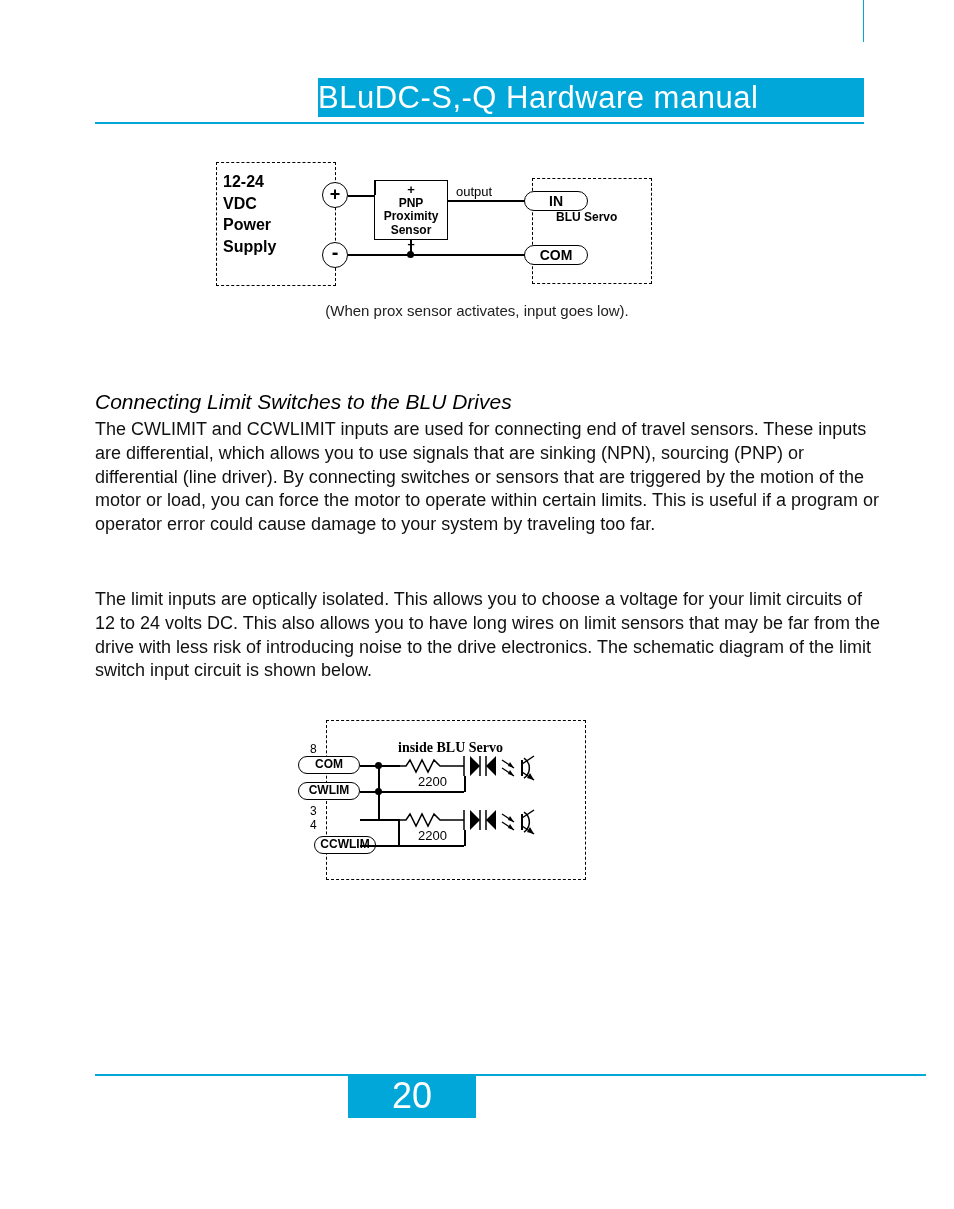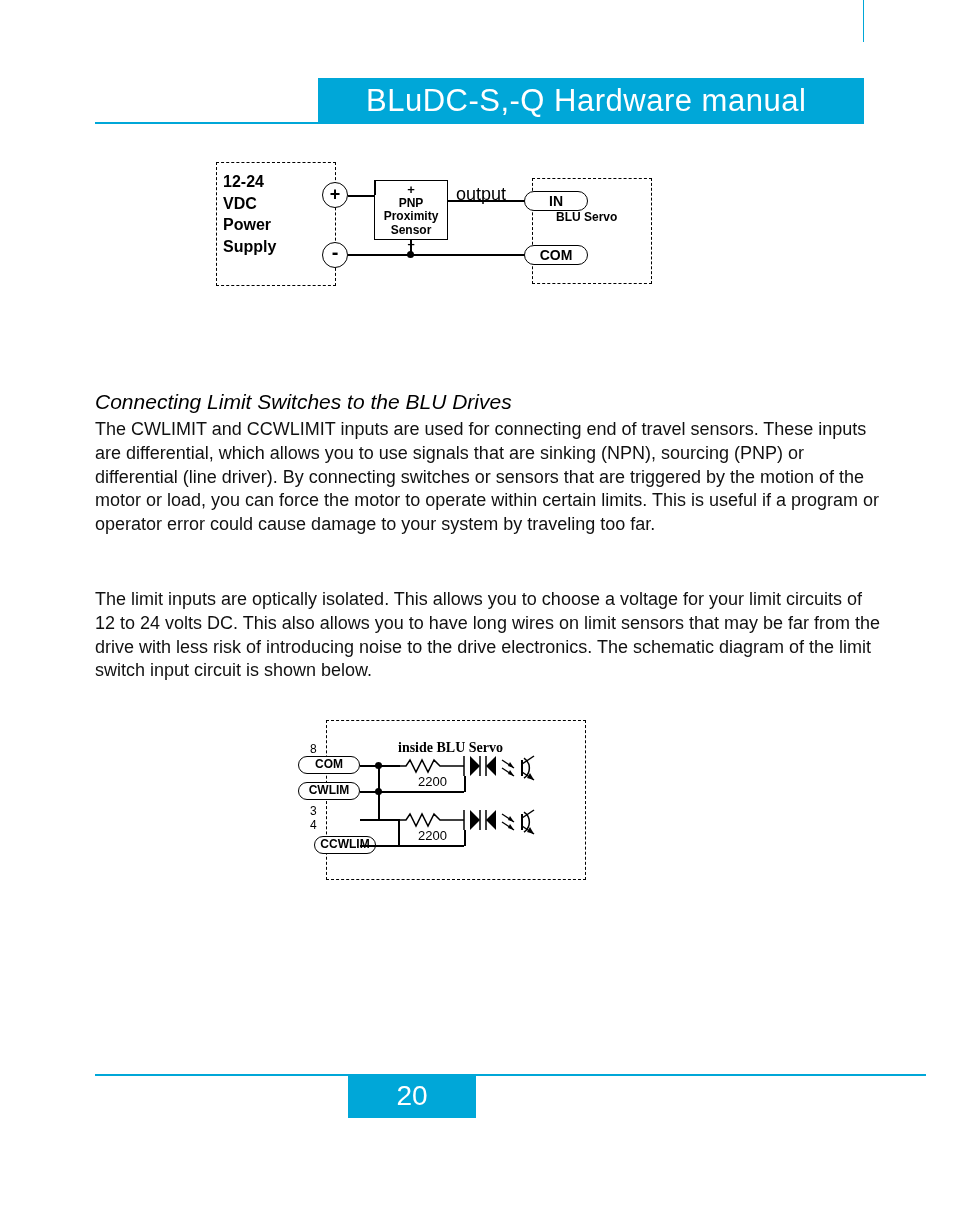--- a/index.html
+++ b/index.html
@@ -31,29 +31,28 @@
     right: 90px;
     top: 44px;
     height: 2px;
     background: #00a7d8;
   }
   .header-title {
     position: absolute;
     left: 318px;
     top: 0;
     right: 90px;
-    height: 46px;
+    height: 39px;
     background: #00a7d8;
     color: #fff;
     font-family: Impact, "Arial Black", sans-serif;
     font-size: 31px;
     letter-spacing: 0.5px;
     display: flex;
     align-items: center;
-    padding-left: 48px;
   }
   
   .diag1 {
     position: absolute;
     top: 158px;
     left: 216px;
     width: 440px;
     height: 140px;
   }
   .dashed-box {
@@ -87,21 +86,21 @@
     border-radius: 10px;
     background: #fff;
     text-align: center;
     font-weight: bold;
     font-size: 14px;
     line-height: 18px;
   }
   .term-plus { top: 24px; left: 106px; width: 26px; height: 26px; border-radius: 50%; font-size: 18px; line-height: 22px;}
   .term-minus{ top: 84px; left: 106px; width: 26px; height: 26px; border-radius: 50%; font-size: 20px; line-height: 18px;}
   .wire { position: absolute; background: #000; }
-  .diag1 .output-lbl { position: absolute; top: 26px; left: 240px; font-size: 18px; }
+  .diag1 .output-lbl { position: absolute; top: 26px; left: 240px; font-size: 13px; }
   .caption1 {
     position: absolute;
     top: 300px; left: 0; right: 0;
     text-align: center;
   }
   .caption1 .line1 { font-family: "Arial Black", Arial; font-weight: 900; font-size: 16px; }
   .caption1 .line2 { font-family: "Helvetica Neue", Arial; font-size: 15px; color: #222; margin-top: 2px;}
   
   .section-heading {
     position: absolute;
@@ -159,21 +158,21 @@
     background: #00a7d8;
   }
   .footer-box {
     position: absolute;
     top: 1076px;
     left: 348px;
     width: 128px; height: 42px;
     background: #00a7d8;
     color: #fff;
     font-family: Impact, "Arial Black", sans-serif;
-    font-size: 28px;
+    font-size: 36px;
     text-align: center;
     line-height: 40px;
   }
 </style>
 </head>
 <body>
 
 <div class="vline-right"></div>
 
 <div class="header-band">
@@ -211,20 +210,21 @@
   </div>
   <span class="output-lbl">output</span>
 
   <div class="dashed-box servo-box"></div>
   <div class="term" style="top:33px; left:308px;">IN</div>
   <div class="vlabel-servo">BLU Servo</div>
   <div class="term" style="top:87px; left:308px;">COM</div>
 </div>
 
 <div class="caption1">
+  <div class="line2">(When prox sensor activates, input goes low).</div>
 </div>
 
 <div class="section-heading">Connecting Limit Switches to the BLU Drives</div>
 <div class="para1">The CWLIMIT and CCWLIMIT inputs are used for connecting end of travel sensors.  These inputs are differential, which allows you to use signals that are sinking (NPN), sourcing (PNP) or differential (line driver).  By connecting switches or sensors that are triggered by the motion of the motor or load, you can force the motor to operate within certain limits.  This is useful if a program or operator error could cause damage to your system by traveling too far.</div>
 <div class="para2">The limit inputs are optically isolated.  This allows you to choose a voltage for your limit circuits of 12 to 24 volts DC.  This also allows you to have long wires on limit sensors that may be far from the drive with less risk of introducing noise to the drive electronics.  The schematic diagram of the limit switch input circuit is shown below.</div>
 
 <div class="diag2">
   <div class="dashed-box" style="top:0; left:36px; width:260px; height:160px;"></div>
   <div class="inside-lbl">inside BLU Servo</div>
 

